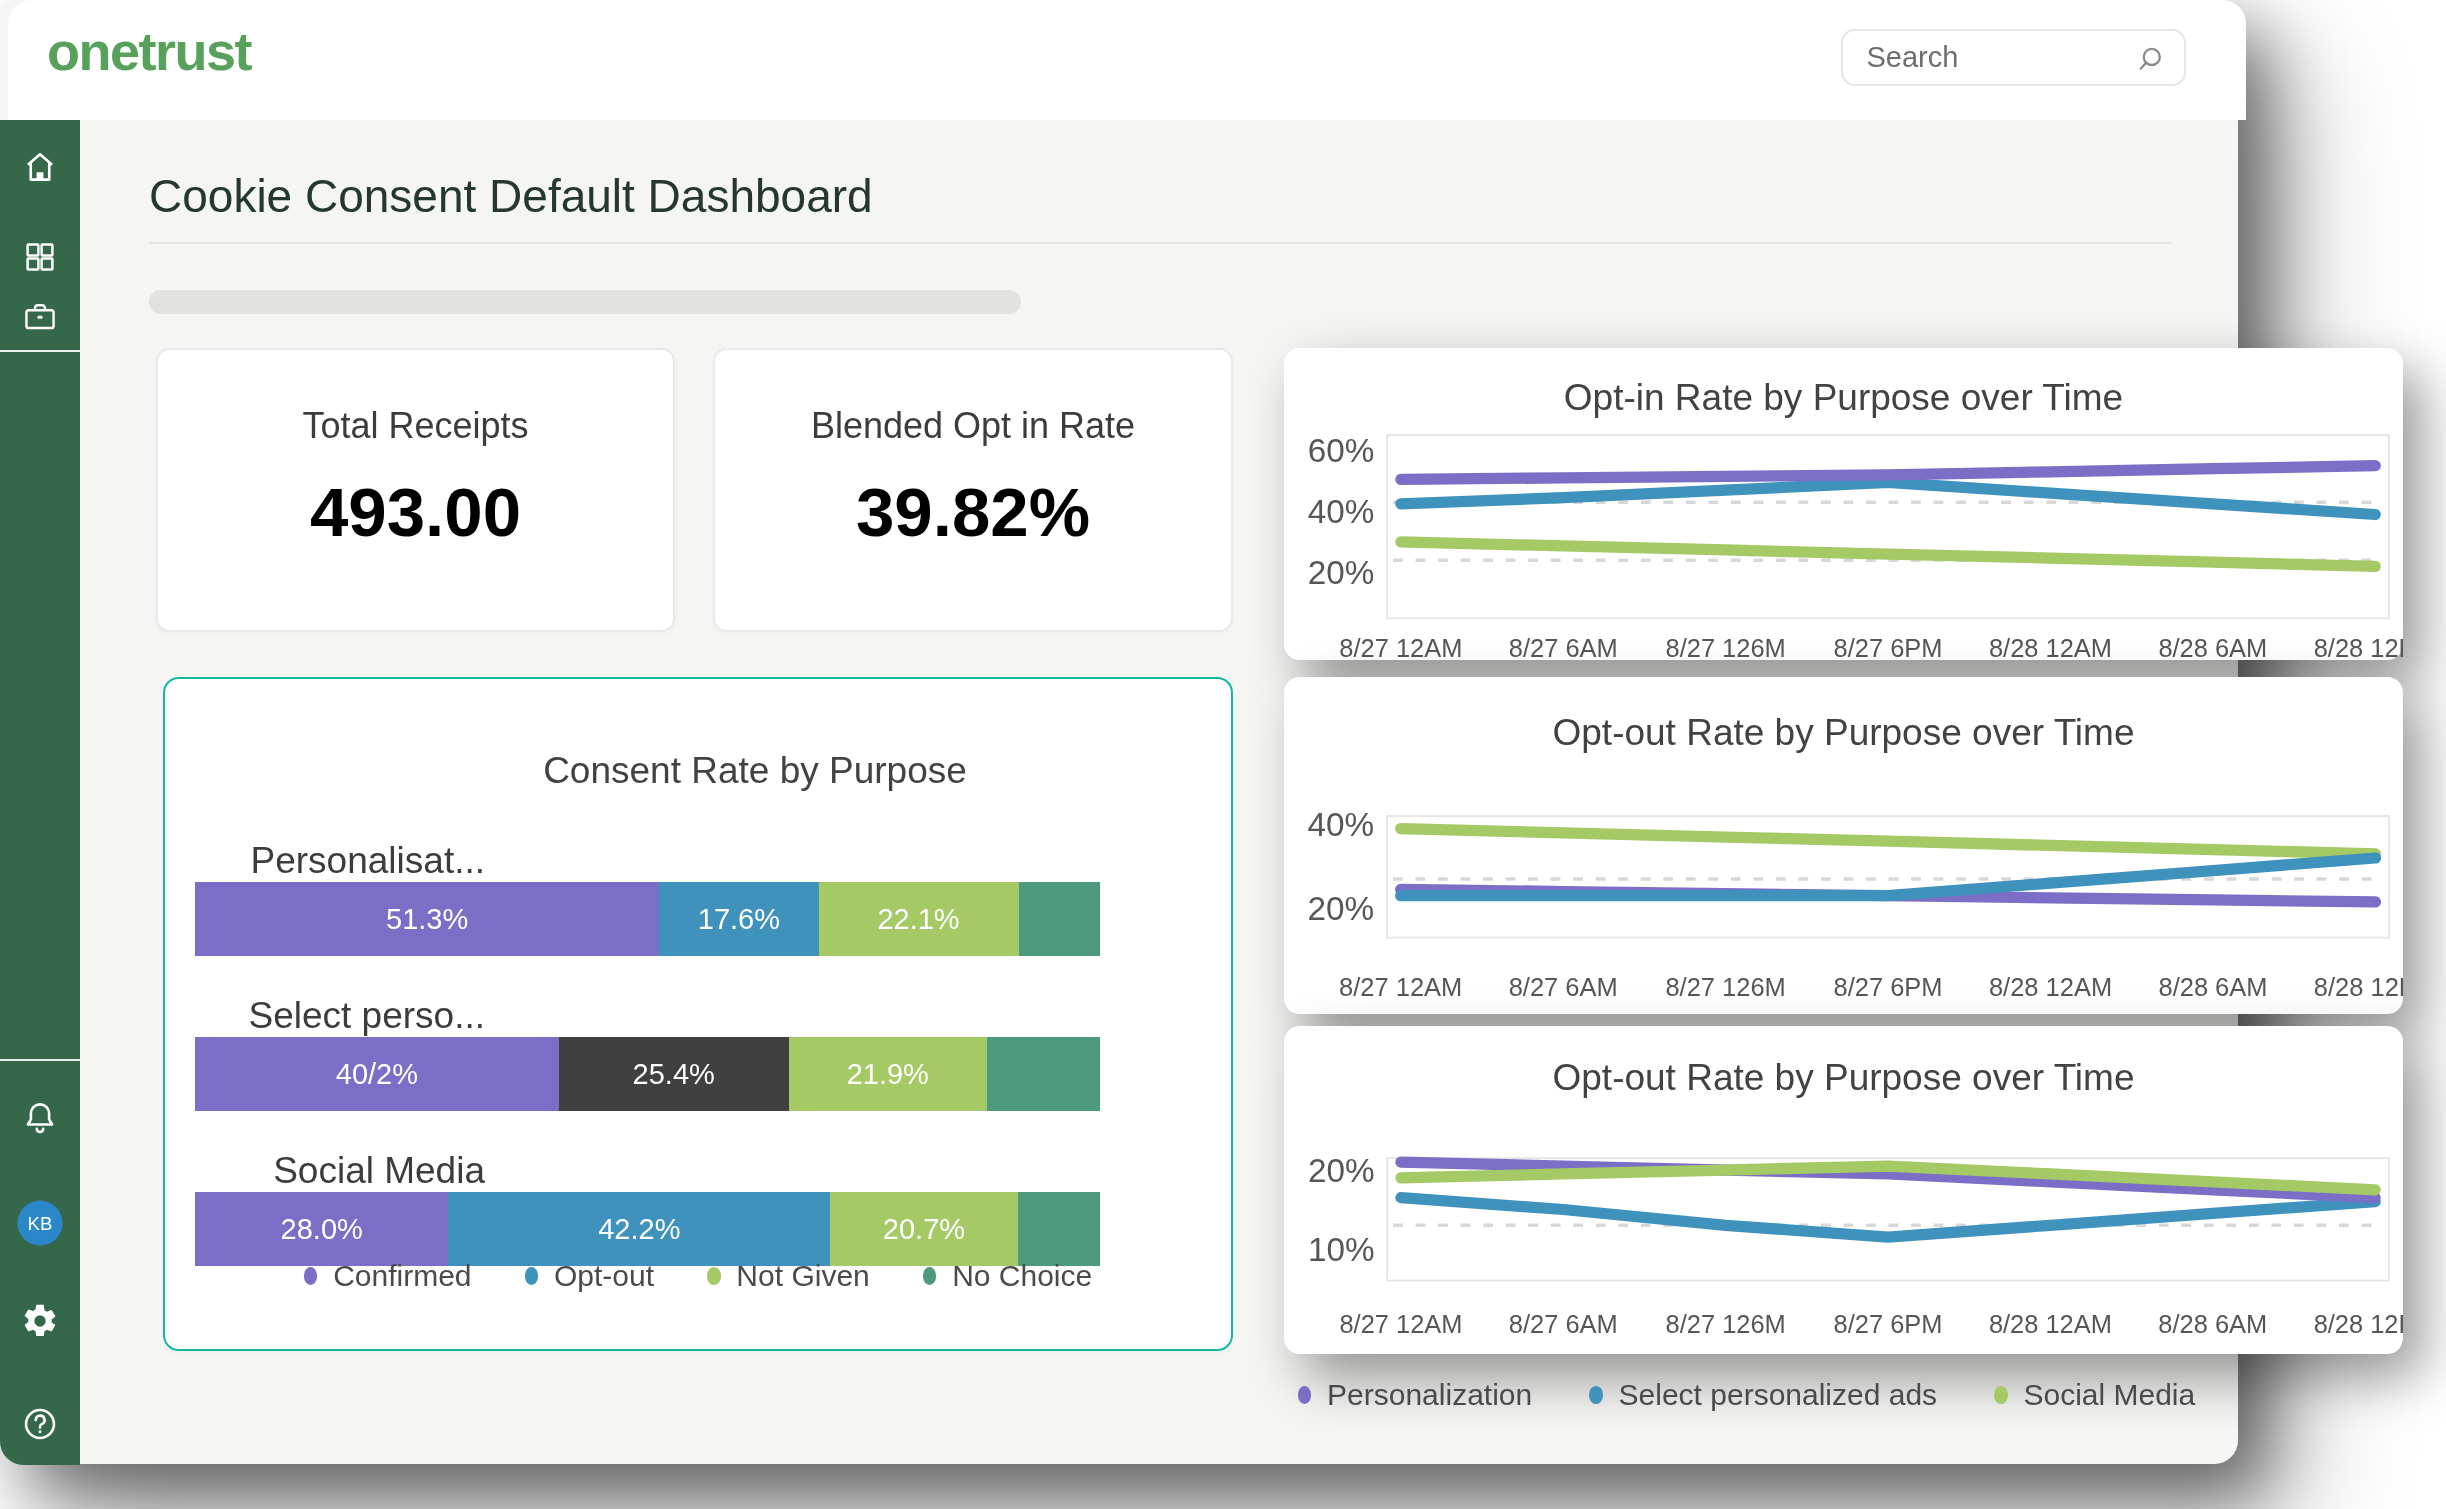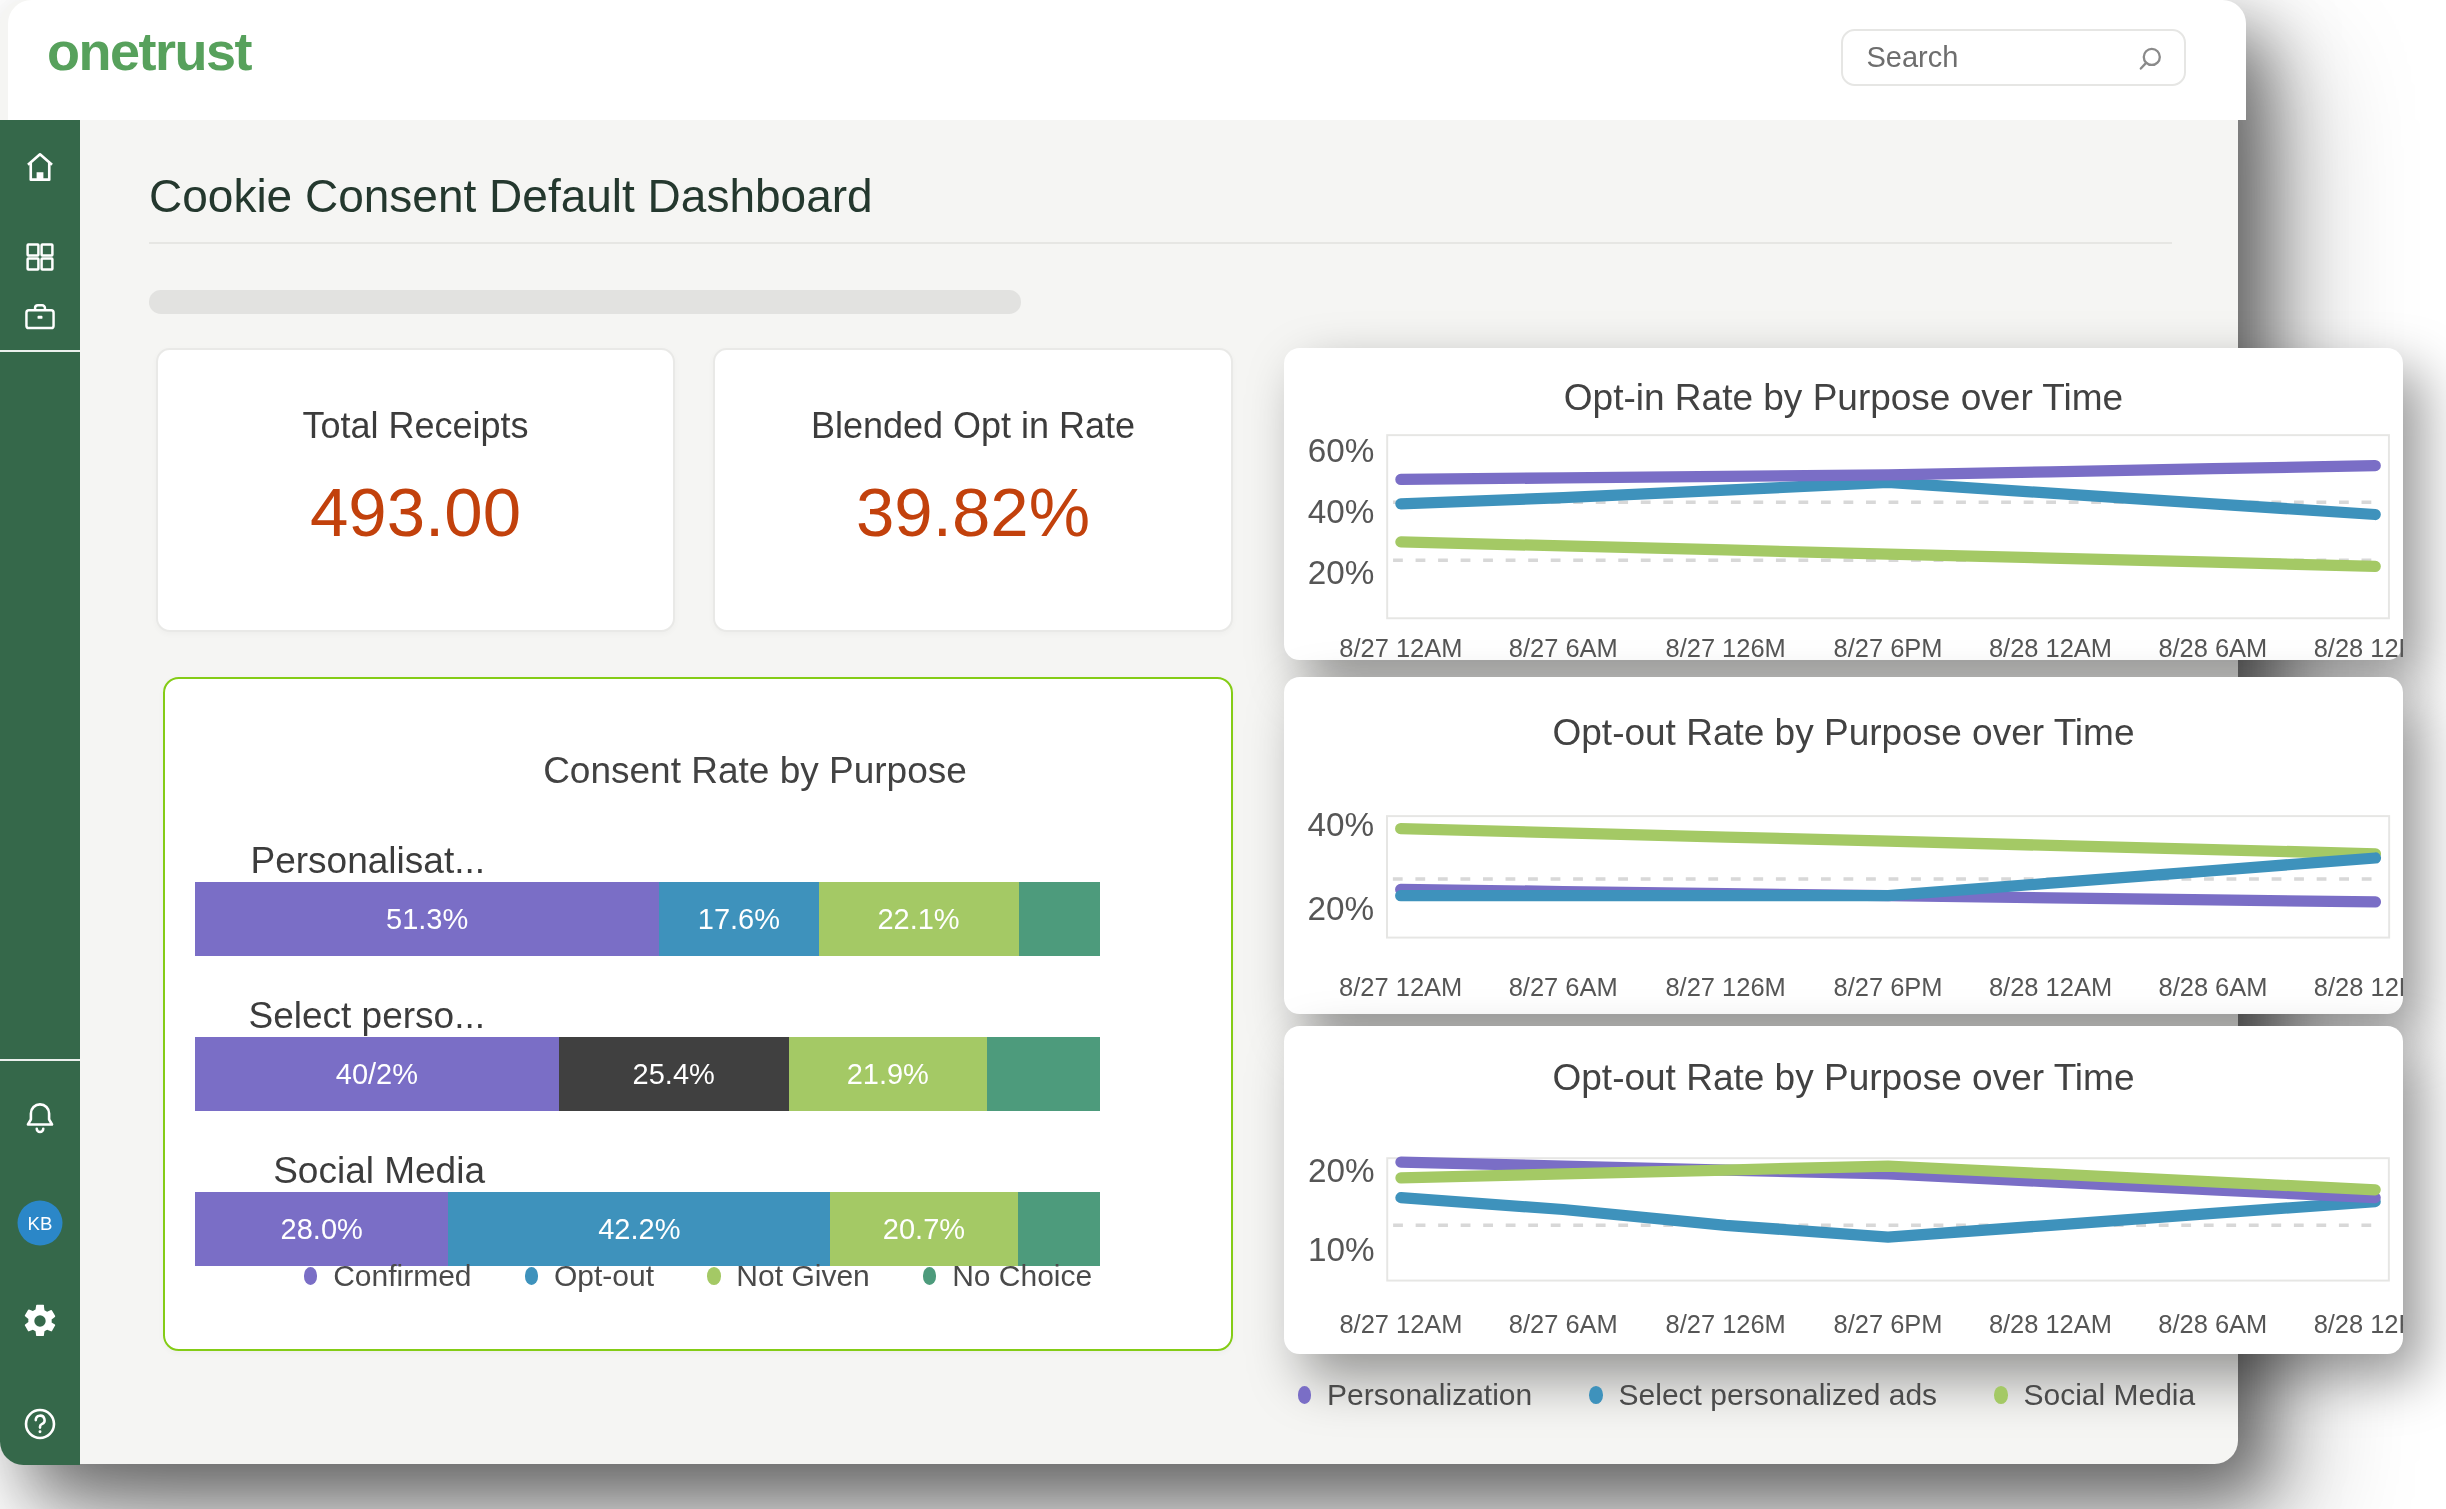--- a/index.html
+++ b/index.html
@@ -54,26 +54,26 @@
   .page-title { position:absolute; left:149px; top:169px; font-size:46px; font-weight:500; color:#24382E; }
   .title-divider { position:absolute; left:149px; top:242px; width:2023px; height:2px; background:#E6E6E3; }
   .progress-pill { position:absolute; left:149px; top:290px; width:872px; height:23.5px; border-radius:11.8px; background:#E2E2E0; }
 
   .stat-card {
     position:absolute; top:348px; height:284px; background:#fff;
     border:2px solid #E9E9E7; border-radius:13.7px; text-align:center;
     box-shadow:0 2px 5.9px rgba(0,0,0,0.03);
   }
   .stat-card .s-label { margin-top:55px; font-size:36px; font-weight:500; color:#3C3C3C; }
-  .stat-card .s-value { margin-top:25.5px; font-size:69px; font-weight:400; color:#c2410c; }
+  .stat-card .s-value { margin-top:25.5px; font-size:69px; font-weight:700; color:#000000; }
 
   
   .bar-card {
     position:absolute; left:163px; top:677px; width:1070px; height:674px;
-    background:#fff; border:2px solid #84cc16; border-radius:15.7px;
+    background:#fff; border:2px solid #14b8a6; border-radius:15.7px;
     box-shadow:0 2px 5.9px rgba(0,0,0,0.03);
   }
   .bar-title { position:absolute; left:114px; right:0; top:71px; text-align:center; font-size:37px; font-weight:500; color:#424242; }
   .bar-rows { position:absolute; left:30px; top:161px; width:905px; display:flex; flex-direction:column; gap:39px; }
   .bar-row { display:flex; height:116px;flex-direction:column; }
   .bar-row .cat { width:323px; padding-right:33px; display:flex; align-items:center; justify-content:flex-end; font-size:37px; font-weight:500; color:#3C3C3C; }
   .bar-row .segs { flex:1; display:flex; }
   .bar-row .seg { display:flex; align-items:center; justify-content:center; }
   .bar-row .seg span { color:#fff; font-size:29px; font-weight:500; white-space:nowrap; }
   .bar-legend { position:absolute; left:0; right:0; top:580px; display:flex; justify-content:center; align-items:center; gap:53px; }

